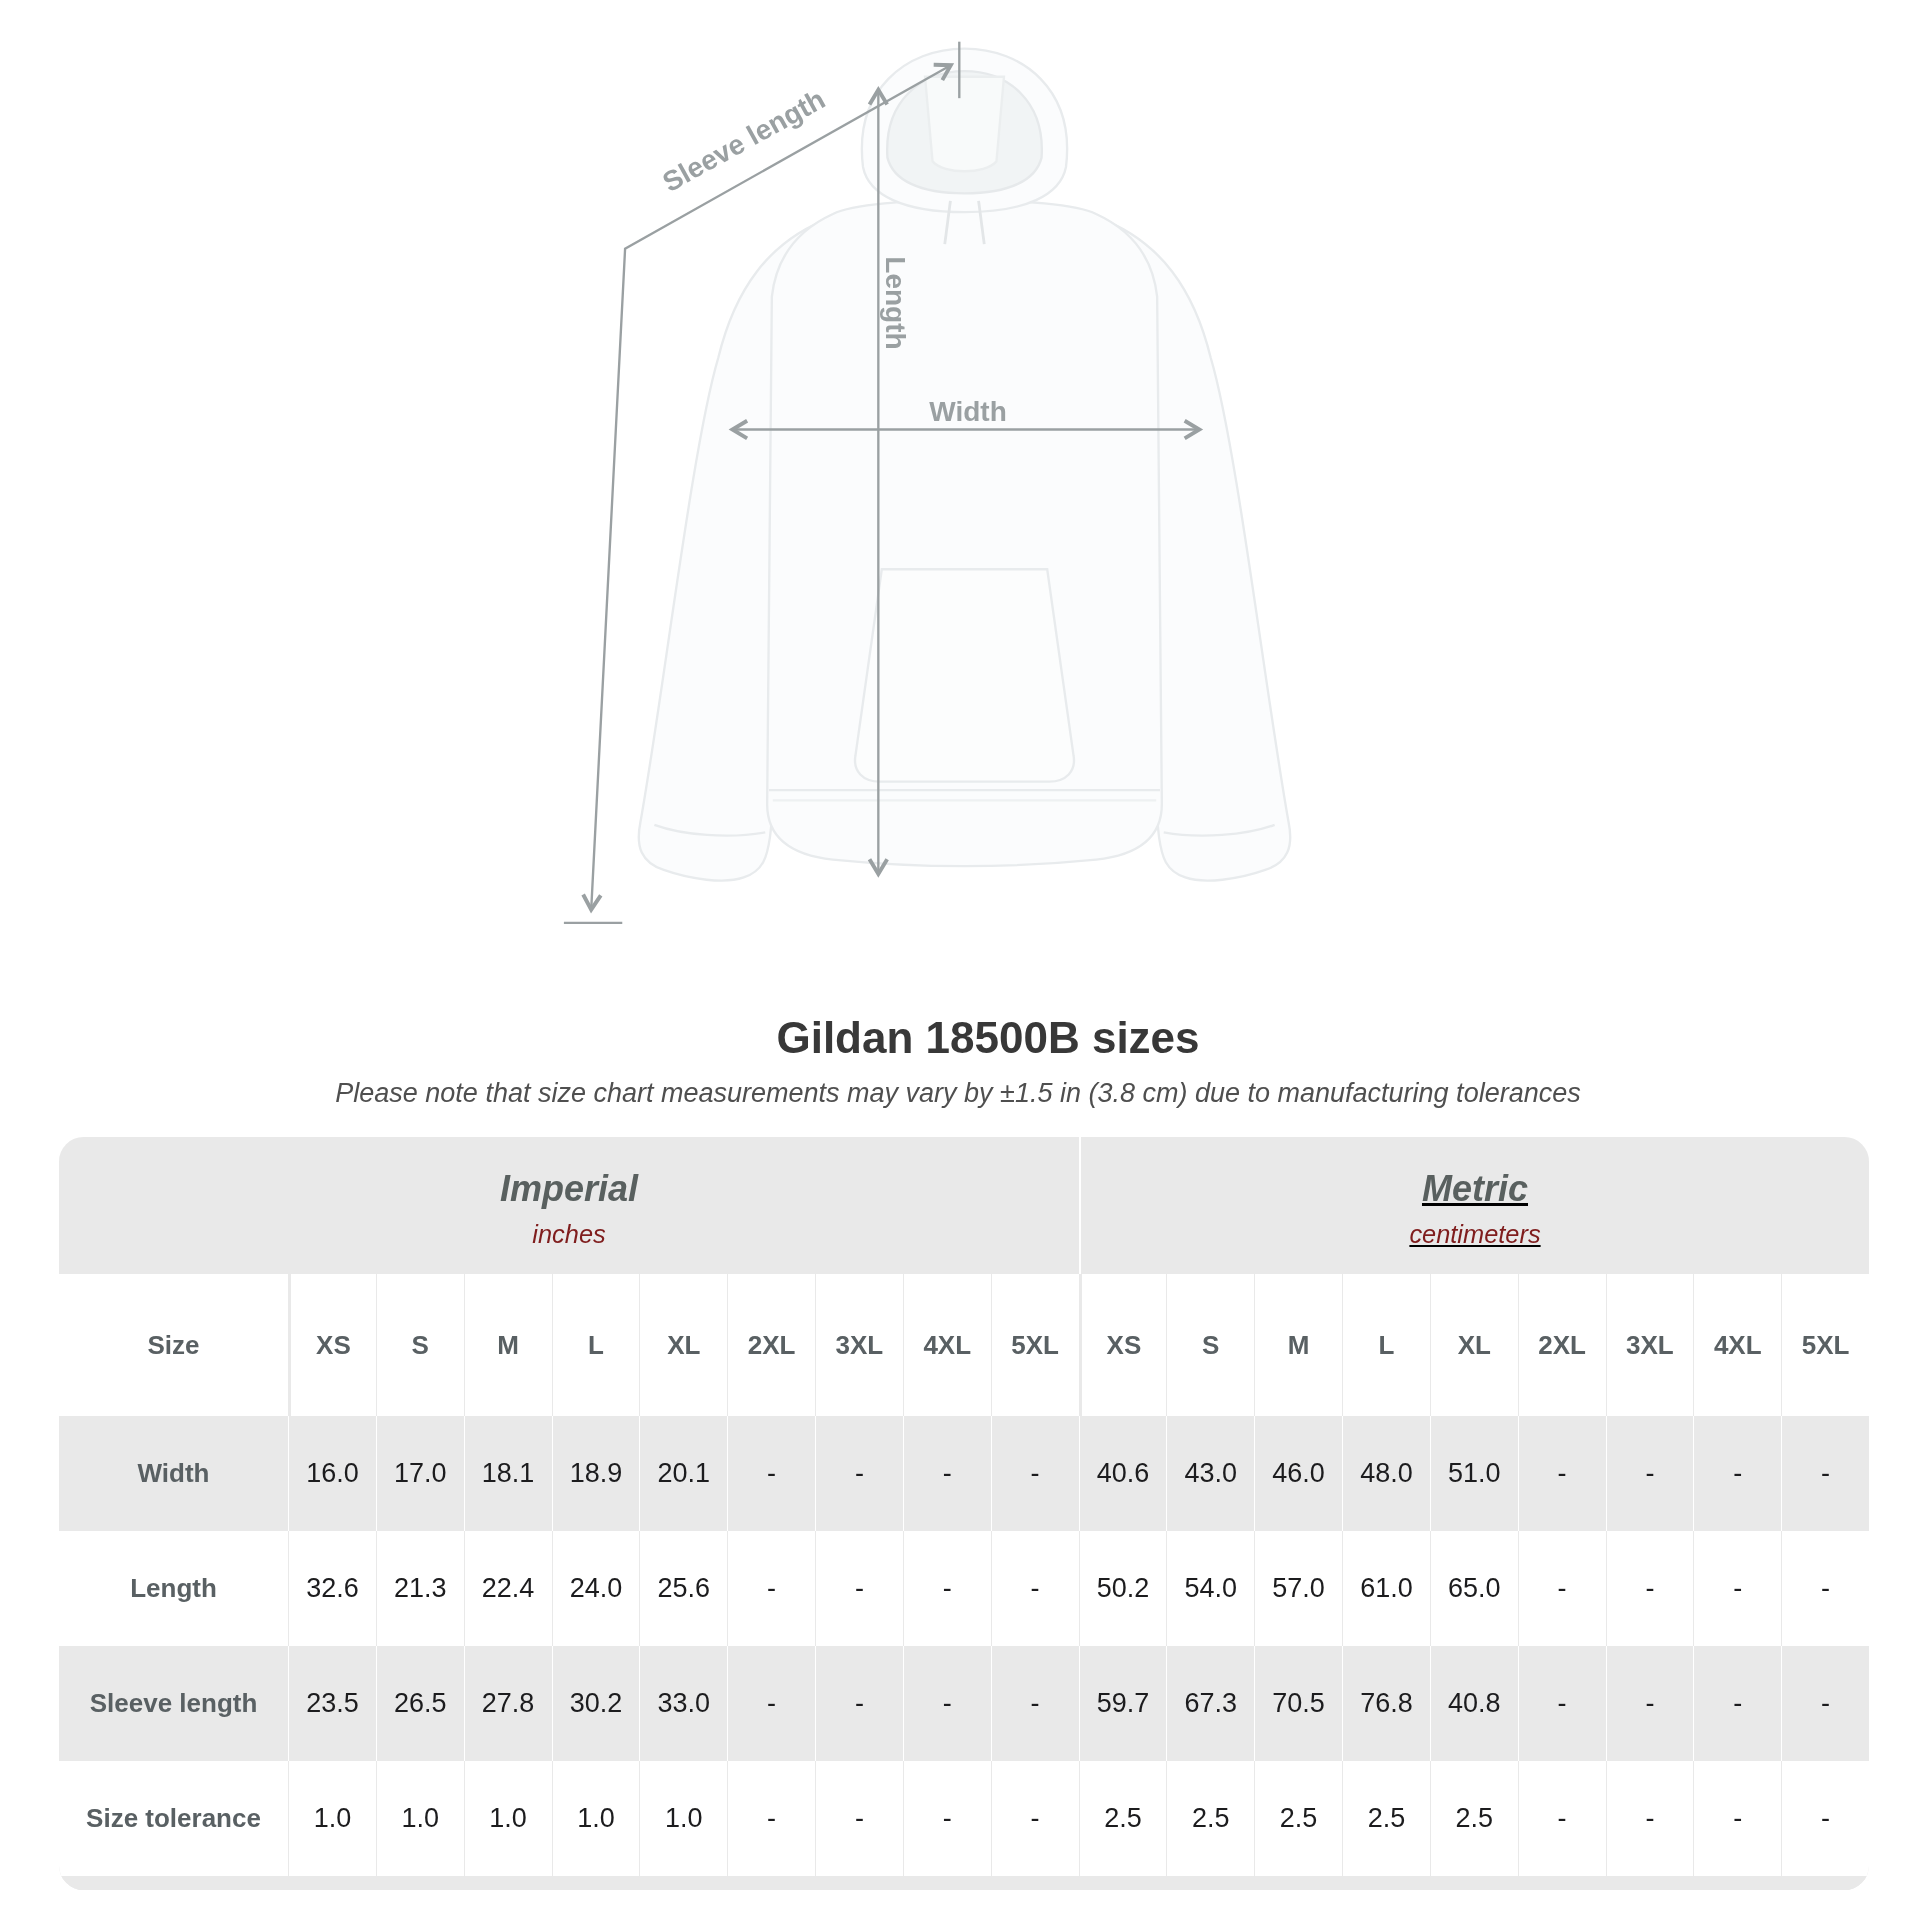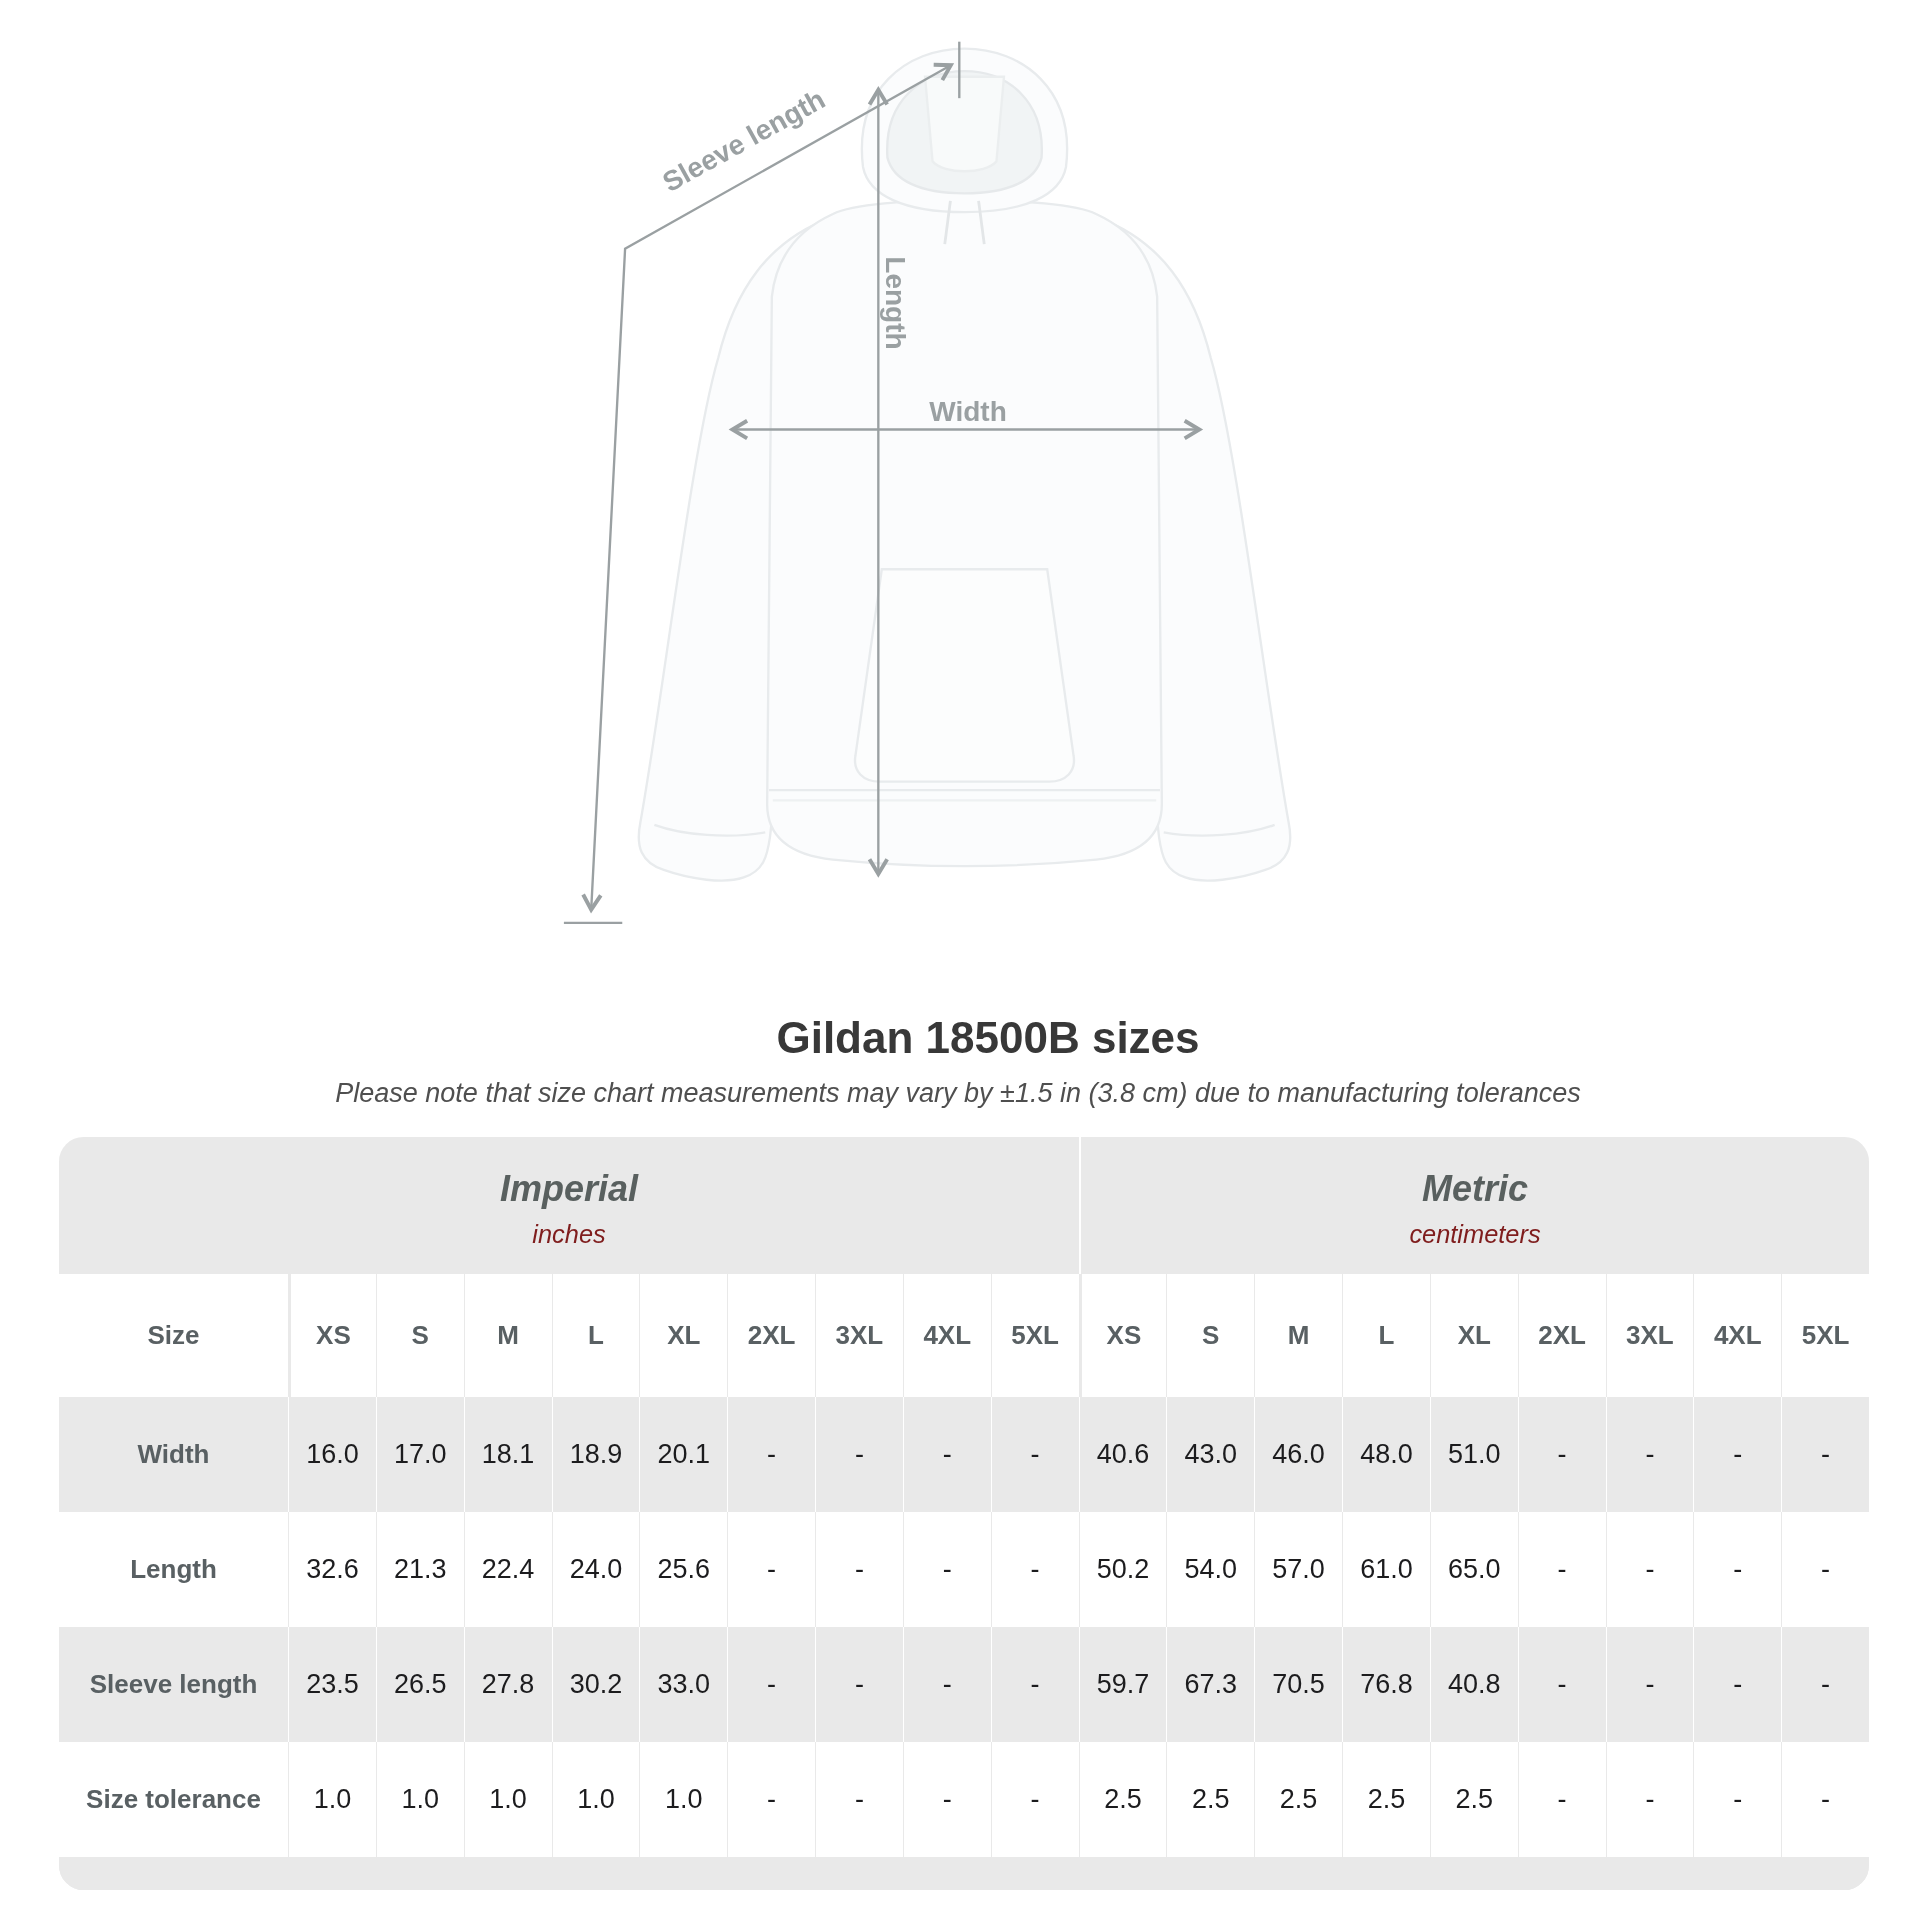--- a/index.html
+++ b/index.html
@@ -27,25 +27,25 @@
     font-size:27px;font-style:italic;color:#4f4f4f;
   }
   
   .size-table{
     position:absolute;left:59px;top:1137px;width:1810px;height:753px;
     background:#e9e9e9;border-radius:24.5px;overflow:hidden;
     display:flex;flex-direction:column;
   }
   .group-header{display:grid;grid-template-columns:1020px 1fr;height:137px;flex:0 0 auto;}
   .group-cell{display:flex;flex-direction:column;align-items:center;justify-content:center;gap:9.4px;padding-top:6px;}
-  .group-cell.metric{border-left:2.8px solid #ffffff;}
+  .group-cell.metric{border-left:2.8px solid #ffffff;text-decoration:underline;}
   .group-title{font-size:36px;font-weight:700;font-style:italic;color:#59605f;}
   .group-units{font-size:25.4px;font-style:italic;color:#7f1d1d;}
   .size-row,.trow{display:grid;grid-template-columns:229px repeat(18,1fr);flex:0 0 auto;}
-  .size-row{height:123px;}
+  .size-row{height:142px;}
   .trow{height:115px;}
   .cell{display:flex;align-items:center;justify-content:center;}
   .size-row .cell{background:#ffffff;border-left:1.9px solid #e9e9e9;}
   .trow.white .cell{background:#ffffff;border-left:1.9px solid #e9e9e9;}
   .trow.gray  .cell{background:transparent;border-left:1.9px solid #ffffff;}
   .cell.label-cell{border-left:none !important;}
   .trow.gray .cell.label-cell{background:transparent;}
   .cell.gstart{border-left-width:3.8px;}
   .label-cell,.head-cell{font-size:26px;font-weight:700;color:#596063;}
   .value-cell{font-size:27px;color:#1c1c1e;}

